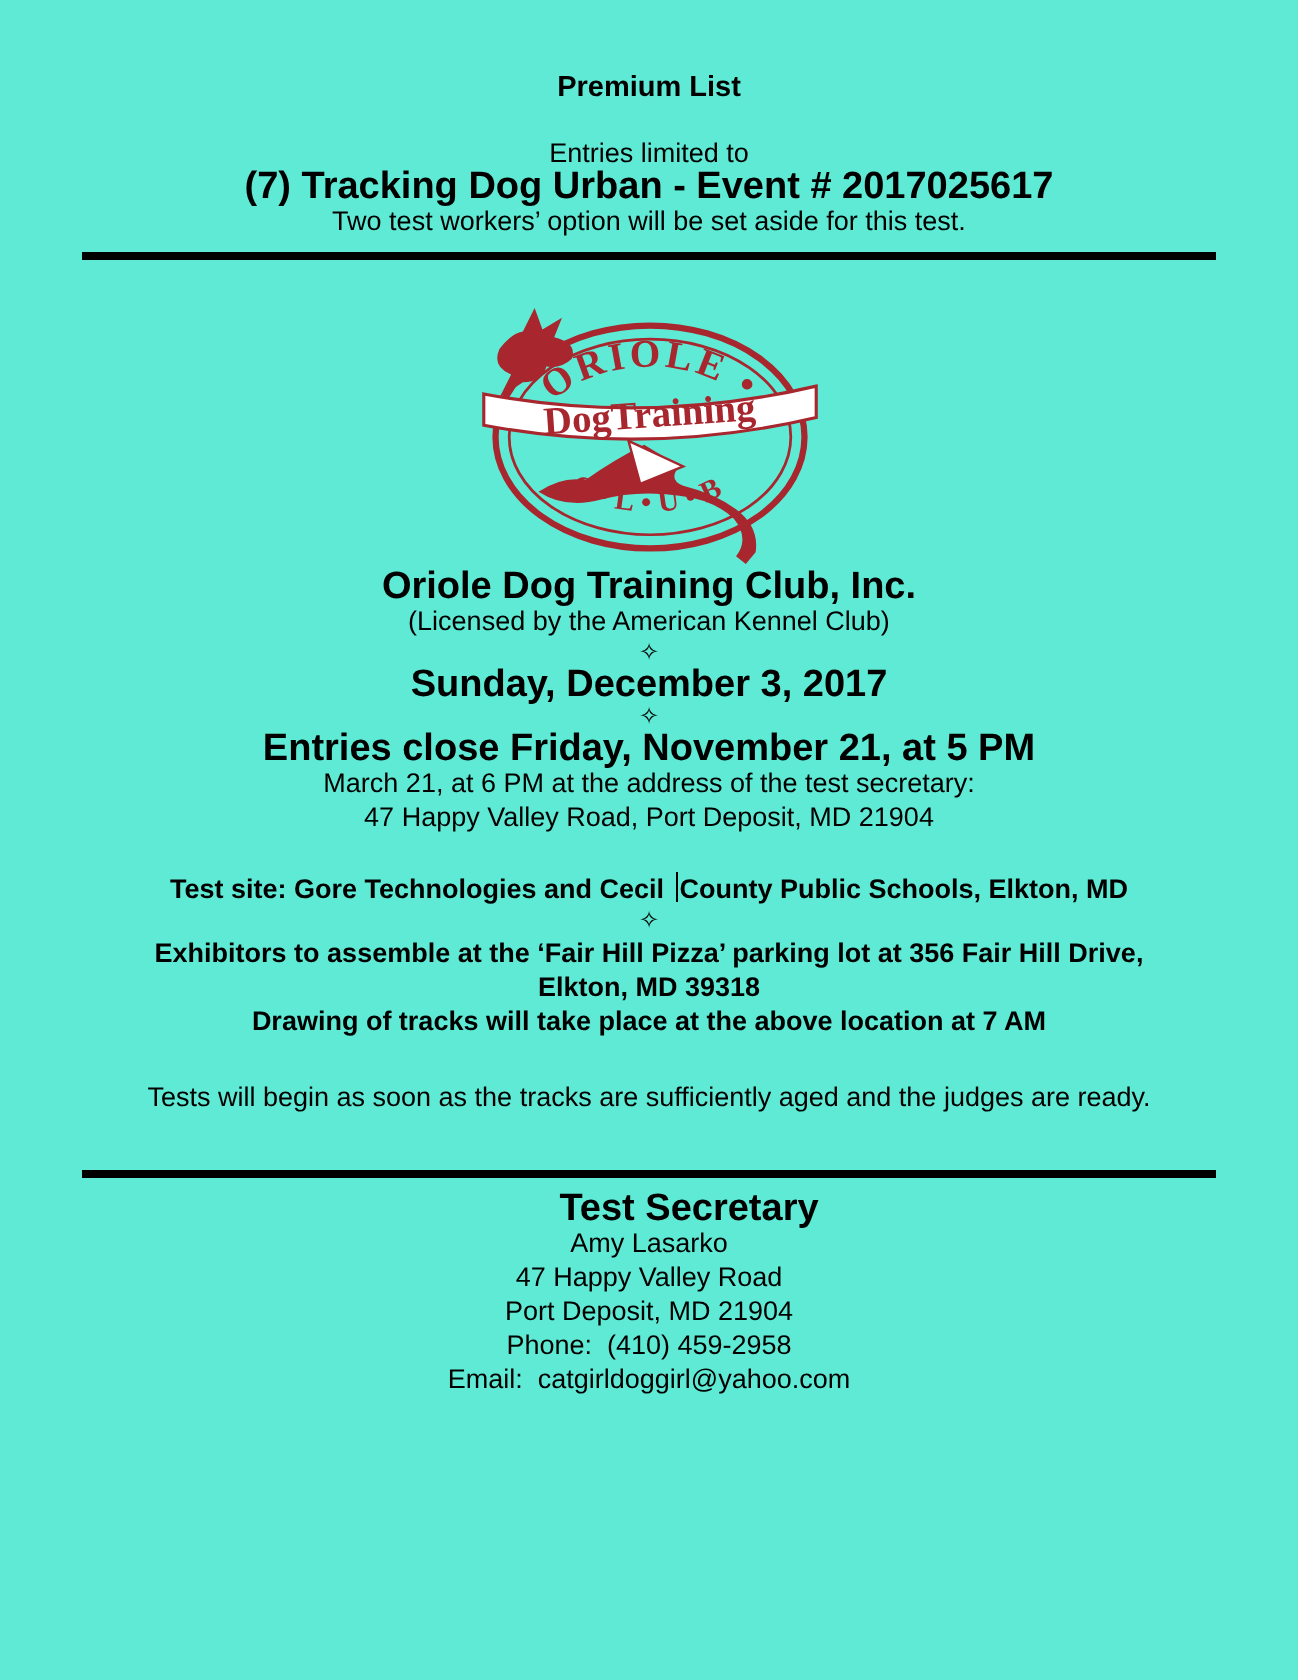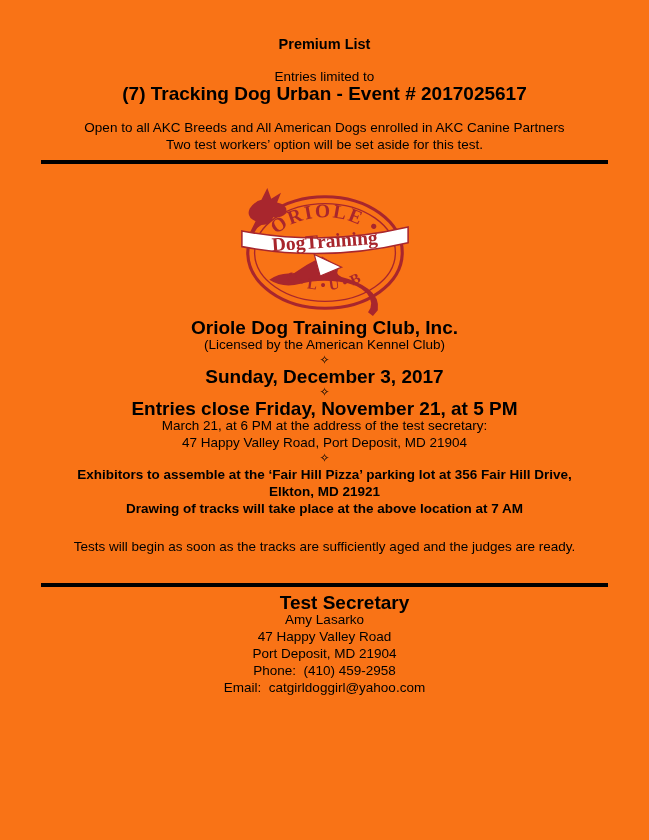--- a/index.html
+++ b/index.html
@@ -1,20 +1,20 @@
 <!DOCTYPE html>
 <html><head>
 <meta charset="utf-8">
 <style>
   html,body{margin:0;padding:0;background:#e9e9e9;}
   .page{
     position:relative;
     width:649px;height:840px;
     margin:0 auto;
-    background:#f97316;
+    background:#5eead4;
     color:#000000;
     font-family:"Liberation Sans","DejaVu Sans",sans-serif;
     font-size:13.5px;
     line-height:17px;
     text-align:center;
     overflow:hidden;
     box-sizing:border-box;
     padding-top:36px;
   }
   .line{white-space:pre;}
@@ -40,21 +40,20 @@
   }
 </style>
 </head>
 <body>
 
 <div class="page">
 
   <div class="line title">Premium List</div>
   <div class="line mt15">Entries limited to</div>
   <div class="line b lg">(7) Tracking Dog Urban - Event # 2017025617</div>
-  <div class="line mt17">Open to all AKC Breeds and All American Dogs enrolled in AKC Canine Partners</div>
   <div class="line">Two test workers’ option will be set aside for this test.</div>
 
   <hr class="rule rule1">
 
   <svg class="logo" width="186" height="132" viewBox="0 0 190 135" aria-hidden="true">
     <g fill="none" stroke="#a8262d">
       <ellipse cx="95" cy="68" rx="79" ry="57" stroke-width="3.2"></ellipse>
       <ellipse cx="95" cy="68" rx="72" ry="50" stroke-width="1.4"></ellipse>
     </g>
     <defs>
@@ -85,24 +84,25 @@
   <div class="line">(Licensed by the American Kennel Club)</div>
 
   <div class="line orn">✧</div>
   <div class="line b lg">Sunday, December 3, 2017</div>
   <div class="line orn">✧</div>
 
   <div class="line b lg">Entries close Friday, November 21, at 5 PM</div>
   <div class="line">March 21, at 6 PM at the address of the test secretary:</div>
   <div class="line">47 Happy Valley Road, Port Deposit, MD 21904</div>
 
+  <div class="line b mt19"><span>Test site: Gore Technologies and Cecil </span><span class="caret"></span><span>County Public Schools, Elkton, MD</span></div>
 
   <div class="line orn">✧</div>
   <div class="line b">Exhibitors to assemble at the ‘Fair Hill Pizza’ parking lot at 356 Fair Hill Drive,</div>
-  <div class="line b">Elkton, MD 21921</div>
+  <div class="line b">Elkton, MD 39318</div>
   <div class="line b">Drawing of tracks will take place at the above location at 7 AM</div>
 
   <div class="line mt21">Tests will begin as soon as the tracks are sufficiently aged and the judges are ready.</div>
 
   <hr class="rule rule2">
 
   <div class="line b lg mt7">Test Secretary</div>
   <div class="line">Amy Lasarko</div>
   <div class="line">47 Happy Valley Road</div>
   <div class="line">Port Deposit, MD 21904</div>

